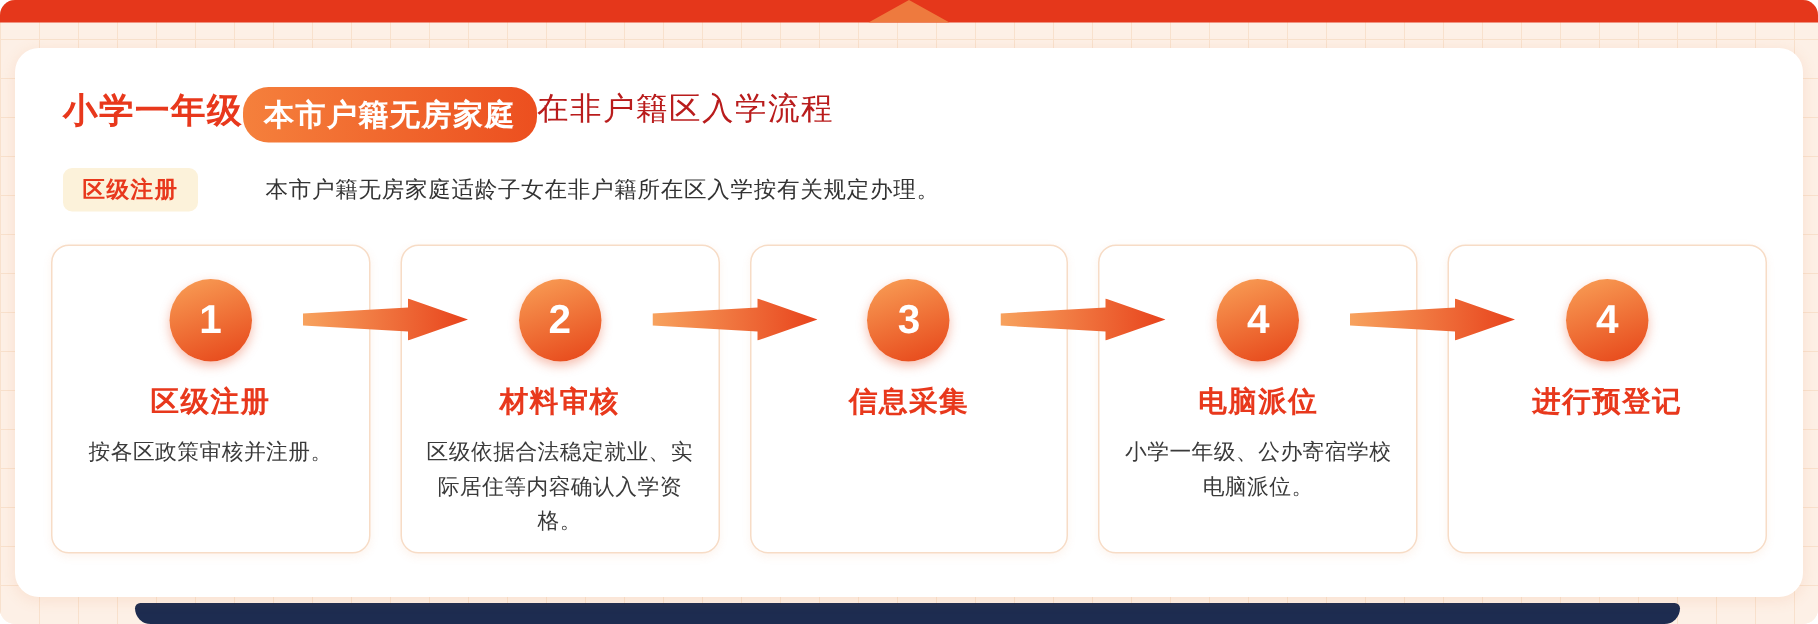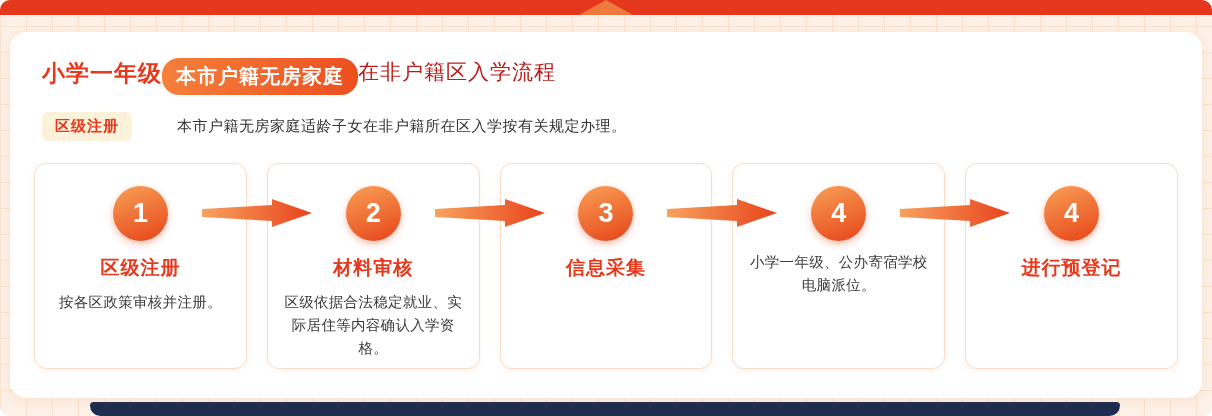--- a/index.html
+++ b/index.html
@@ -138,20 +138,21 @@
           <div class="circle">
             <span>3</span>
           </div>
           <div class="step-title">信息采集</div>
         </div>
 
         <div class="step">
           <div class="circle">
             <span>4</span>
           </div>
+          <div class="step-title">电脑派位</div>
           <div class="step-desc">小学一年级、公办寄宿学校电脑派位。</div>
         </div>
 
         <div class="step">
           <div class="circle">
             <span>4</span>
           </div>
           <div class="step-title">进行预登记</div>
         </div>
 

